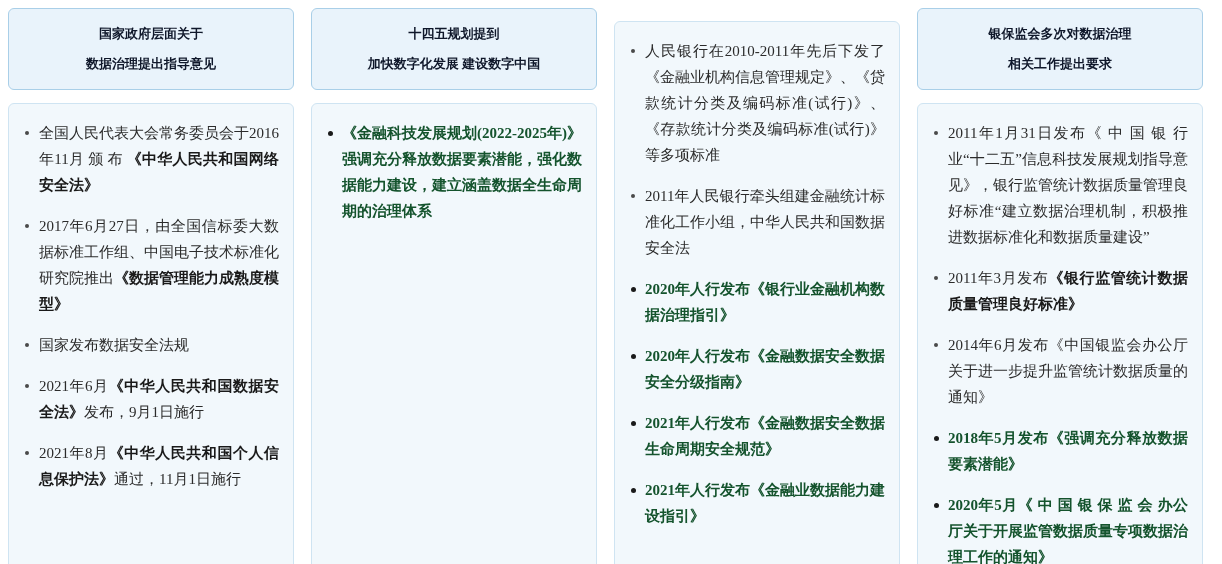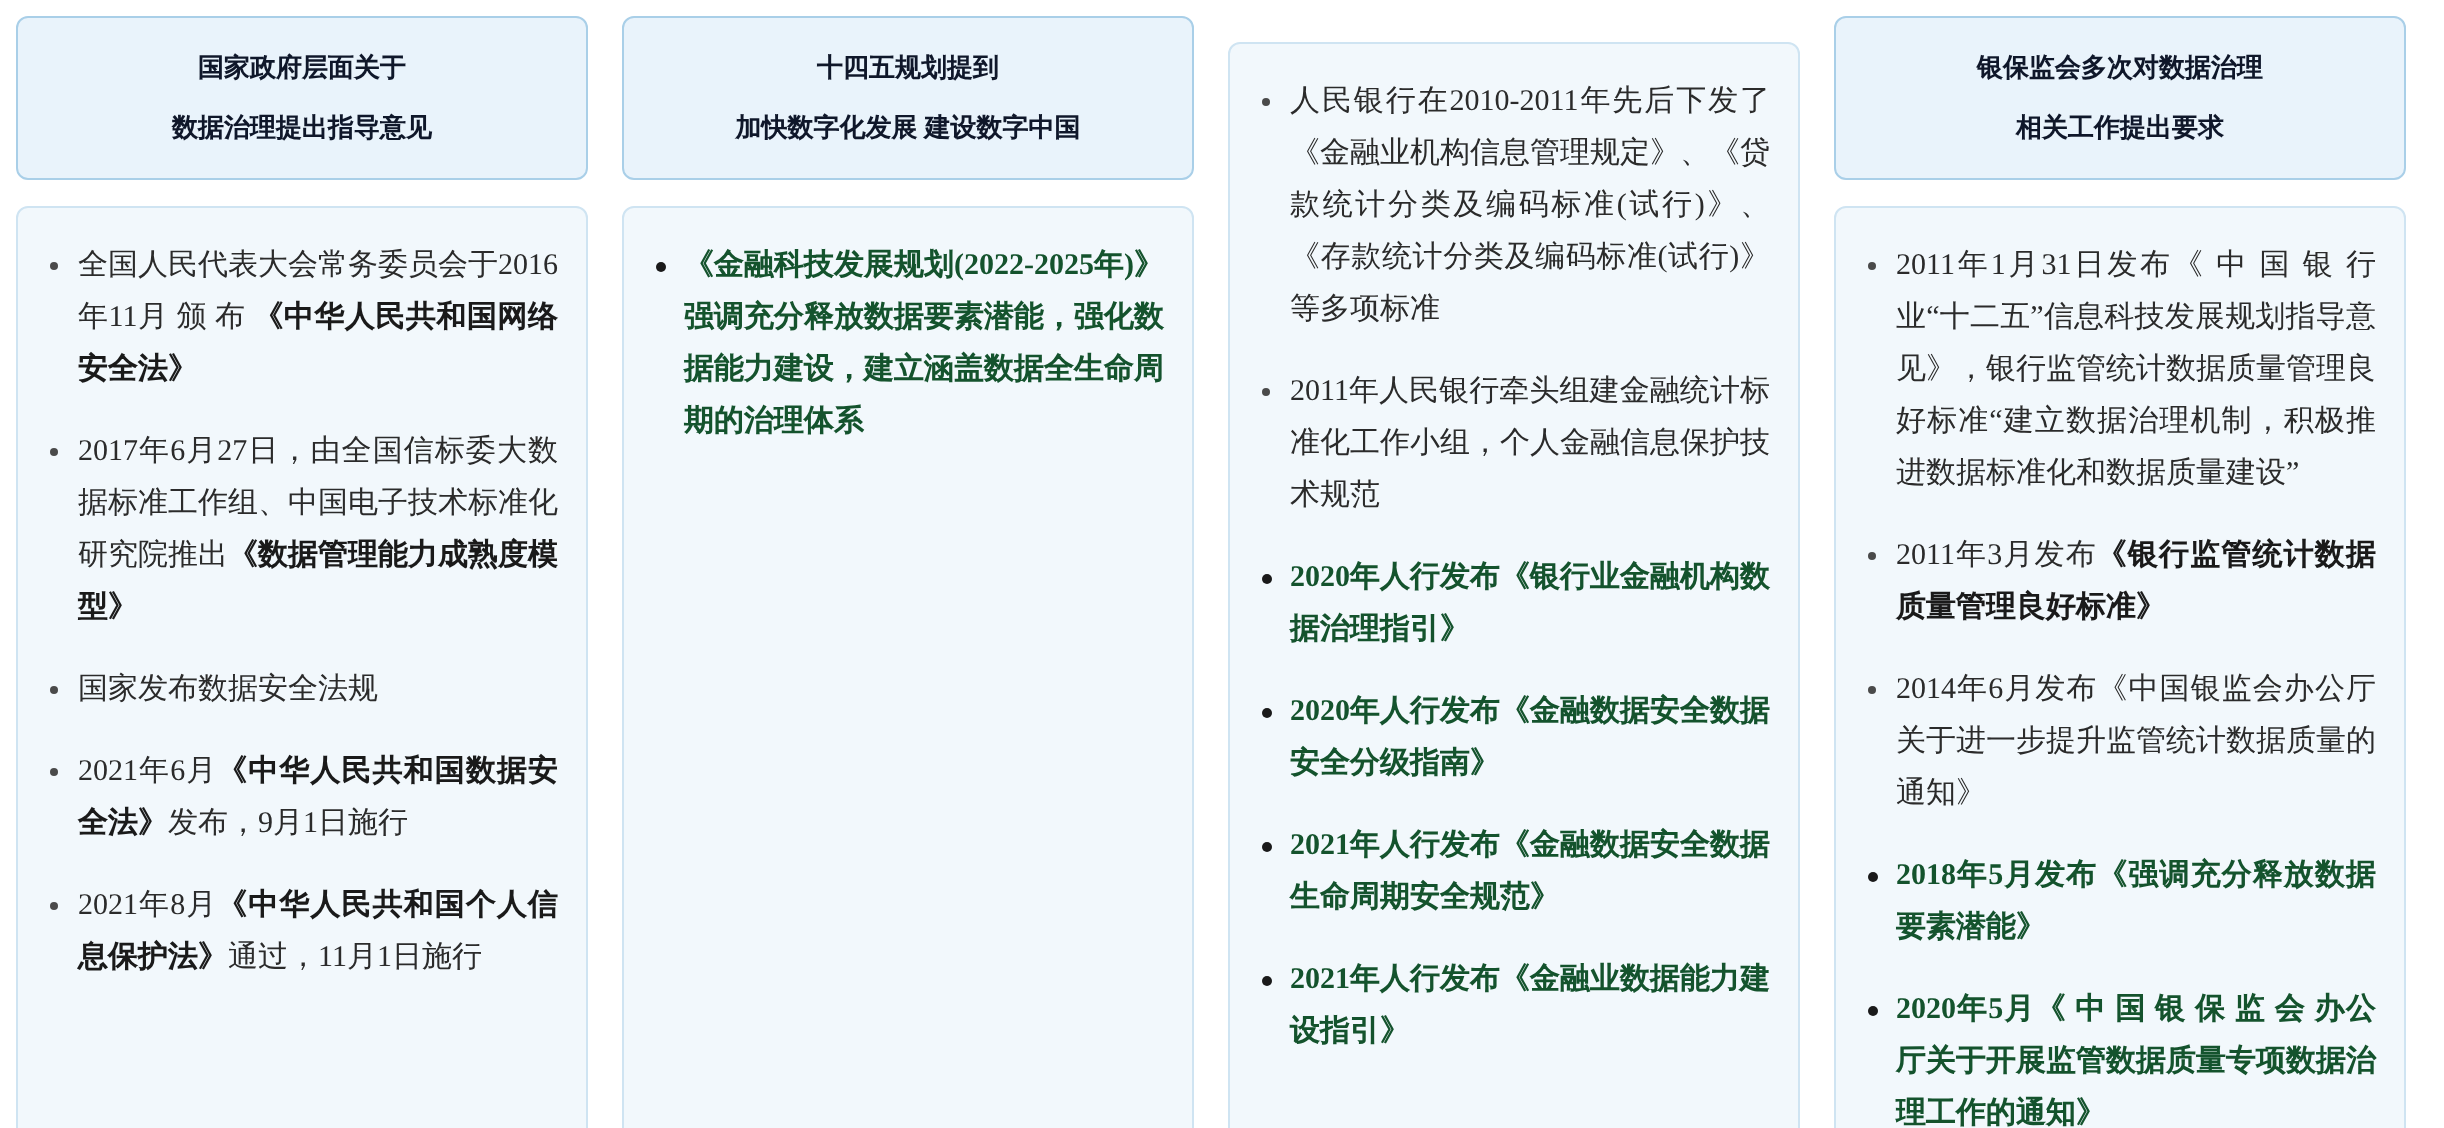--- a/index.html
+++ b/index.html
@@ -120,21 +120,21 @@
       <div class="col-body">
         <ul class="bullets">
           <li class="bullet-item bold">《金融科技发展规划(2022-2025年)》强调充分释放数据要素潜能，强化数据能力建设，建立涵盖数据全生命周期的治理体系</li>
         </ul>
       </div>
     </div>
     <div class="column">
       <div class="col-body">
         <ul class="bullets">
           <li class="bullet-item">人民银行在2010-2011年先后下发了《金融业机构信息管理规定》、《贷款统计分类及编码标准(试行)》、《存款统计分类及编码标准(试行)》等多项标准</li>
-          <li class="bullet-item">2011年人民银行牵头组建金融统计标准化工作小组，个人金融信息保护技术规范</li>
+          <li class="bullet-item">2011年人民银行牵头组建金融统计标准化工作小组，中华人民共和国数据安全法</li>
           <li class="bullet-item bold">2020年人行发布《银行业金融机构数据治理指引》</li>
           <li class="bullet-item bold">2020年人行发布《金融数据安全数据安全分级指南》</li>
           <li class="bullet-item bold">2021年人行发布《金融数据安全数据生命周期安全规范》</li>
           <li class="bullet-item bold">2021年人行发布《金融业数据能力建设指引》</li>
         </ul>
       </div>
     </div>
     <div class="column">
       <div class="col-header">
         <span class="htext">银保监会多次对数据治理<br>相关工作提出要求</span>

